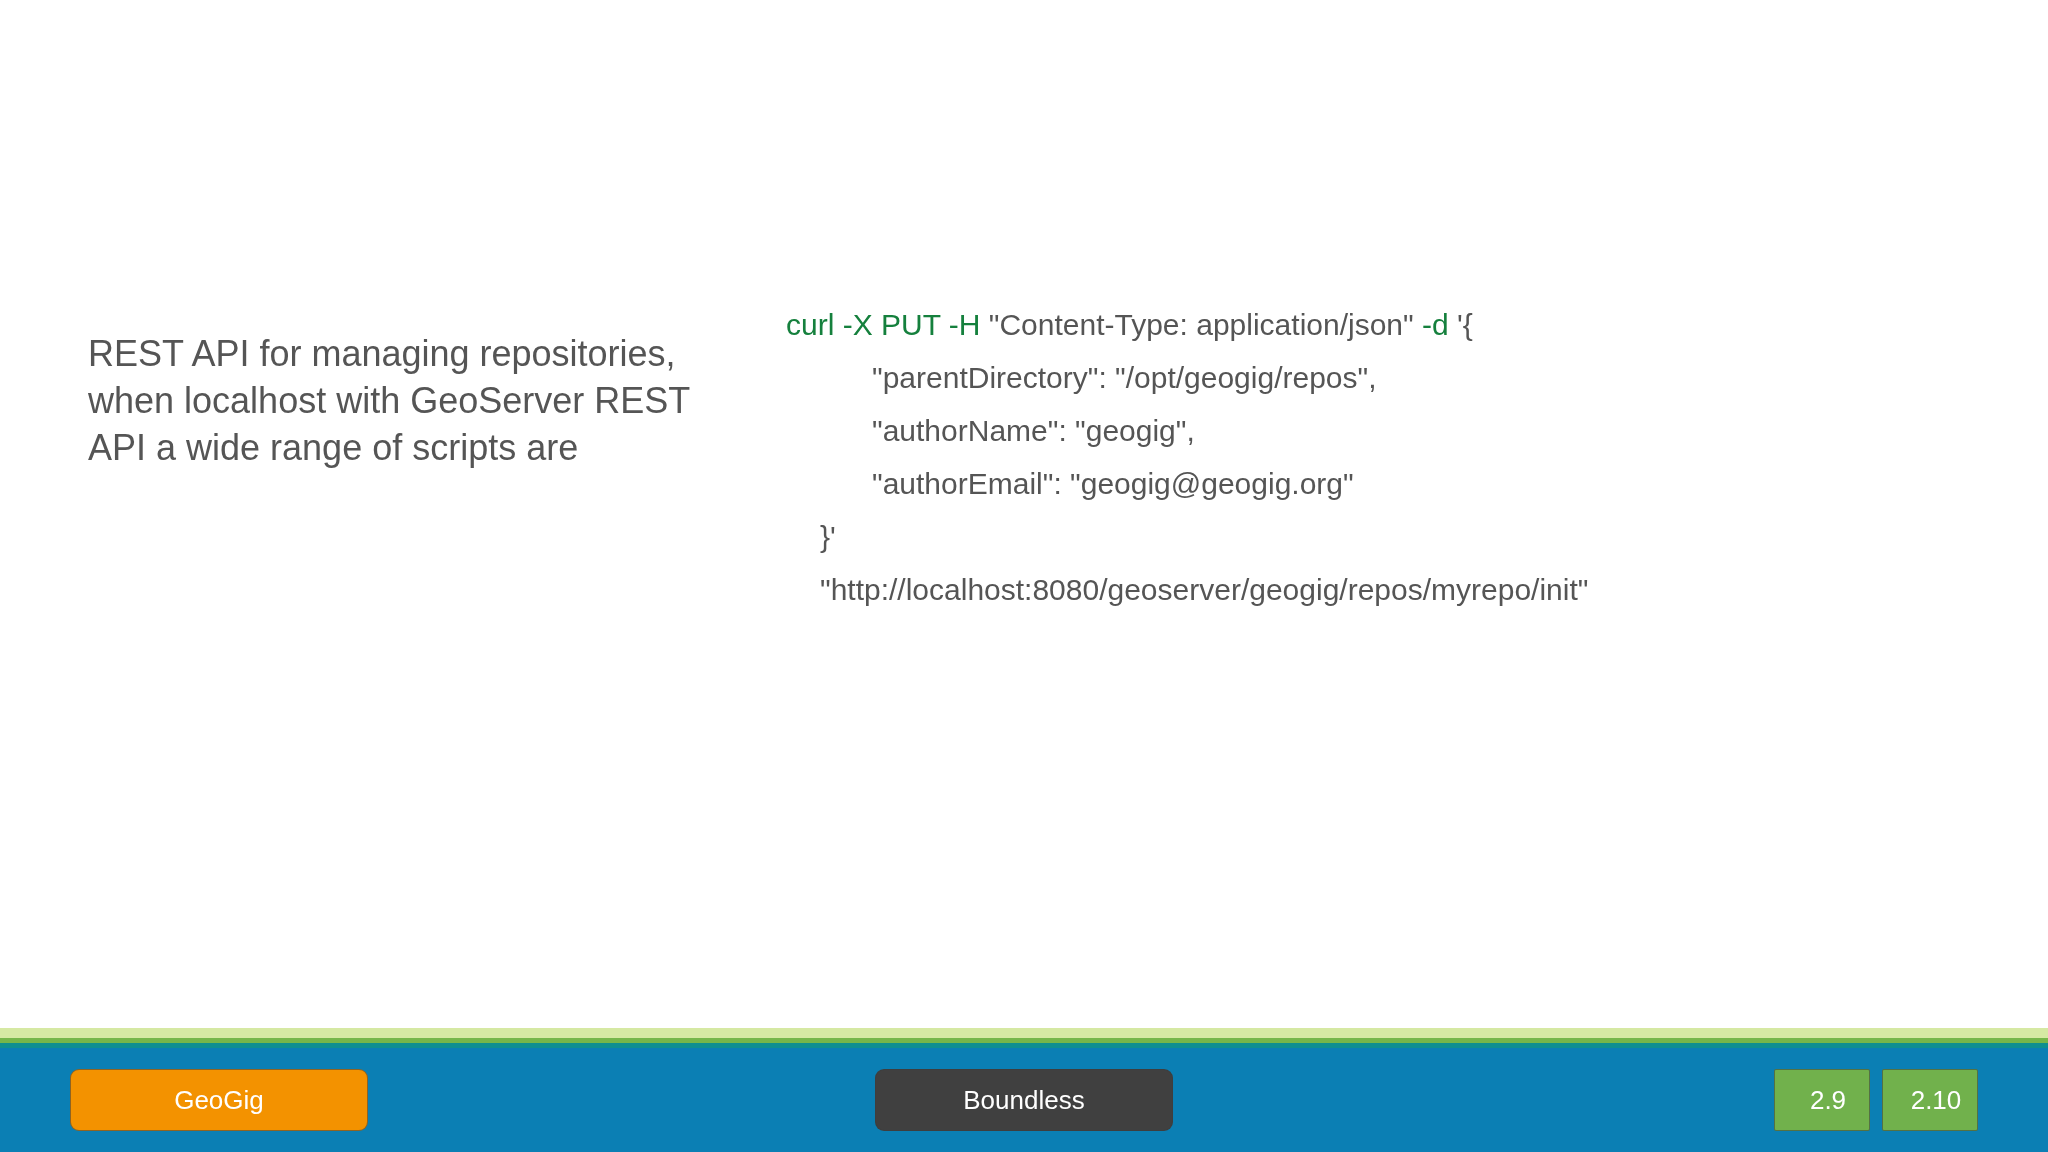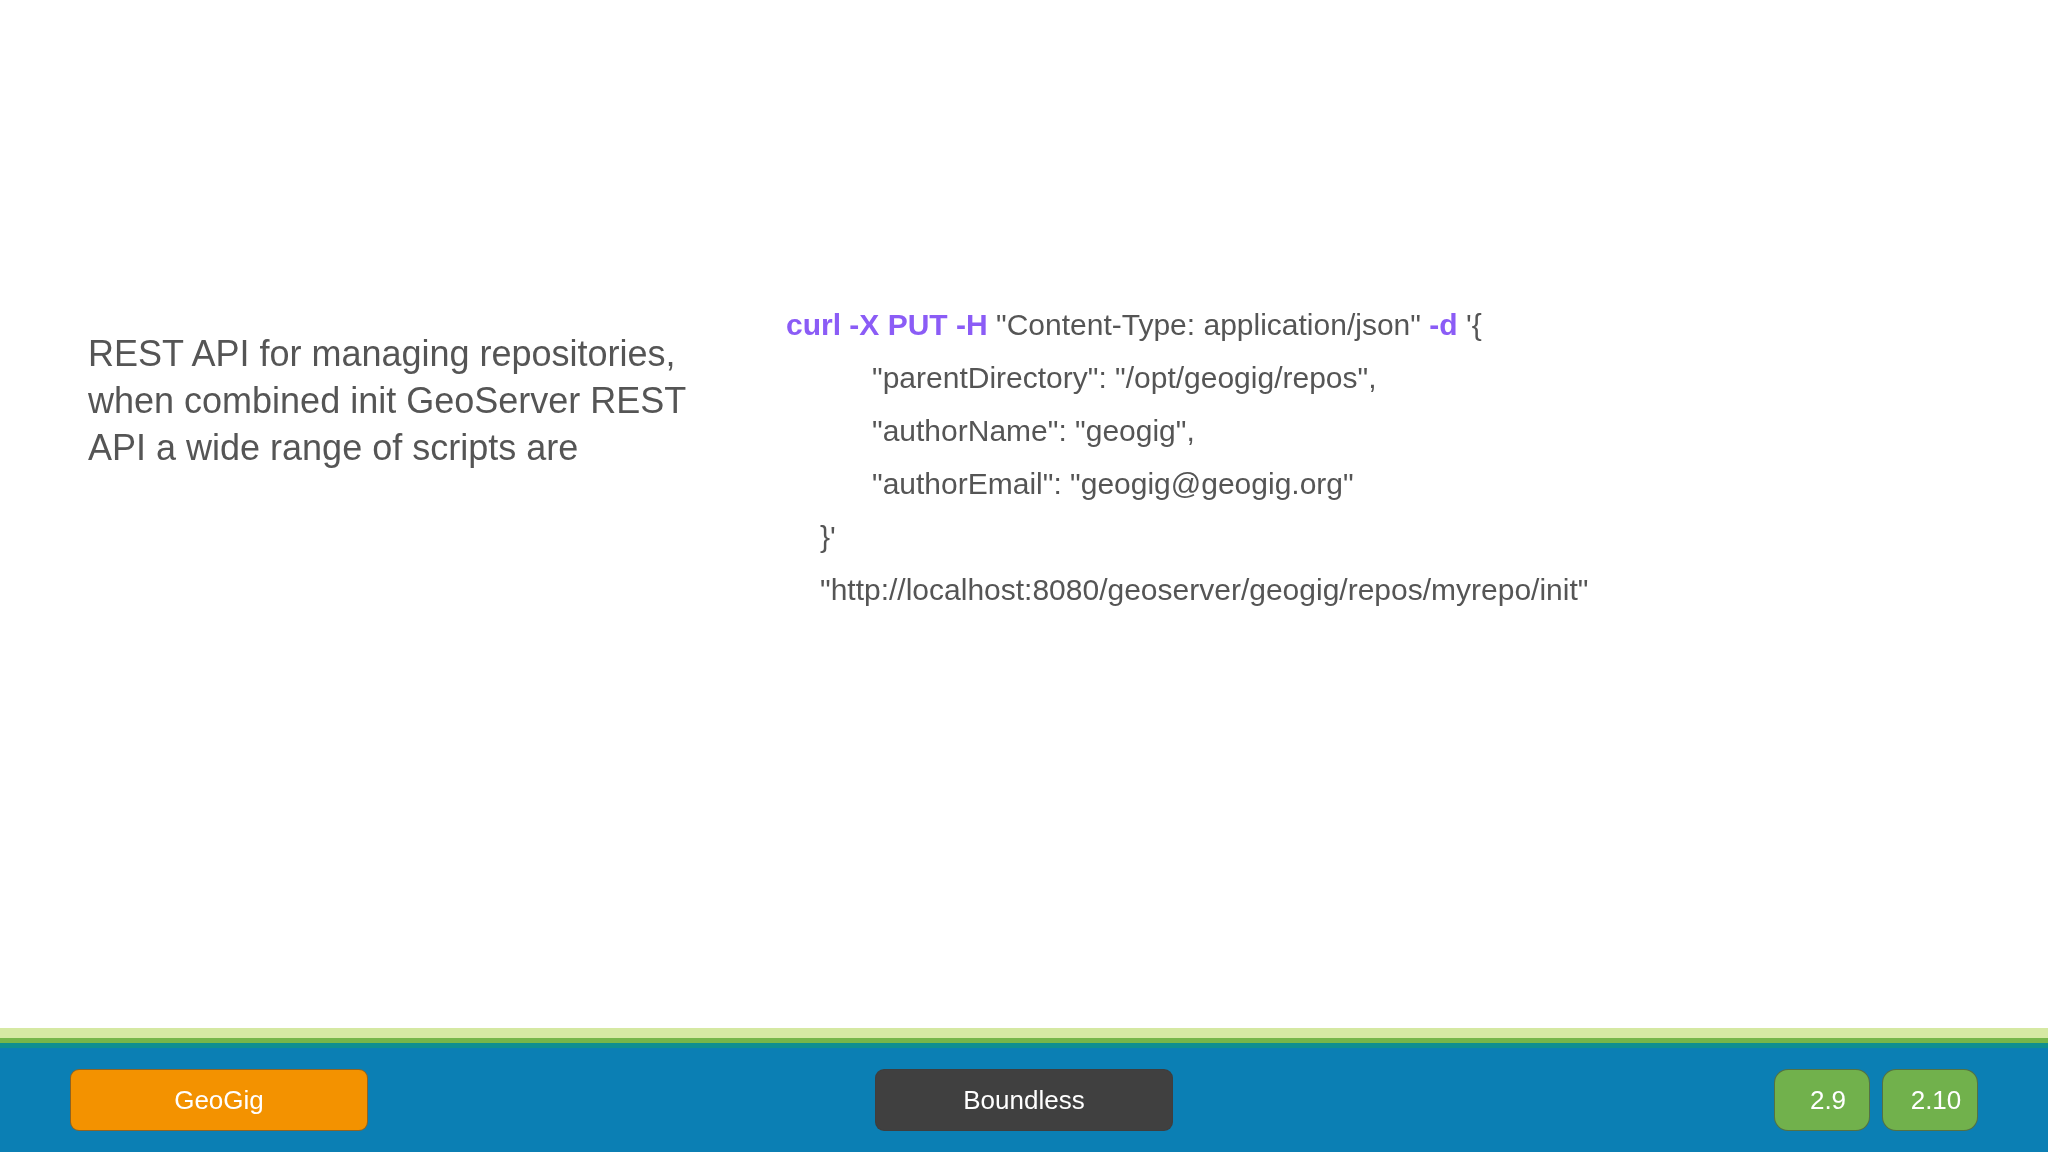--- a/index.html
+++ b/index.html
@@ -56,22 +56,22 @@
     width: 1200px;
     color: #555555;
     font-size: 30px;
     line-height: 53px;
   }
   .code-line {
     white-space: pre;
     font-family: "Liberation Sans", sans-serif;
   }
   .code-line b {
-    font-weight: 700;
-    color: #8b5cf6;
+    font-weight: 400;
+    color: #15803d;
   }
   .ind-0 { padding-left: 0px; }
   .ind-1 { padding-left: 34px; }
   .ind-2 { padding-left: 86px; }
 
   
   .footer {
     position: absolute;
     left: 0;
     right: 0;
@@ -126,40 +126,40 @@
     right: 70px;
     top: 50%;
     transform: translateY(-50%);
     display: flex;
   }
   .badge {
     width: 96px;
     height: 62px;
     background: #71b14c;
     border: 1.5px solid rgba(60,60,60,0.55);
-    border-radius: 14px;
+    border-radius: 2px;
     display: flex;
     align-items: center;
     justify-content: center;
     color: #ffffff;
     font-size: 26px;
     box-sizing: border-box;
     padding-left: 12px;
   }
   .badge + .badge { margin-left: 12px; }
 </style>
 </head>
 <body>
 
 <div class="slide">
 
 
   <div class="body-col">
     <div class="body-line">REST API for managing repositories,</div>
-    <div class="body-line">when combined init GeoServer REST</div>
+    <div class="body-line">when localhost with GeoServer REST</div>
     <div class="body-line">API a wide range of scripts are</div>
   </div>
 
   <div class="code-col">
     <div class="code-line ind-0"><b>curl -X PUT -H</b><span> "Content-Type: application/json" </span><b>-d</b><span> '{</span></div>
     <div class="code-line ind-2">"parentDirectory": "/opt/geogig/repos",</div>
     <div class="code-line ind-2">"authorName": "geogig",</div>
     <div class="code-line ind-2">"authorEmail": "geogig@geogig.org"</div>
     <div class="code-line ind-1">}'</div>
     <div class="code-line ind-1">"http://localhost:8080/geoserver/geogig/repos/myrepo/init"</div>

